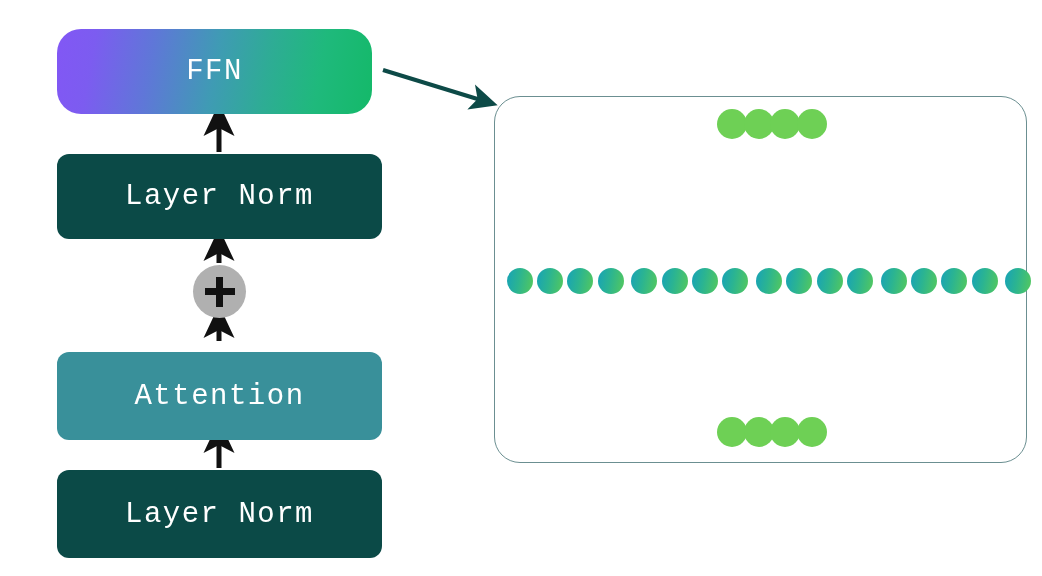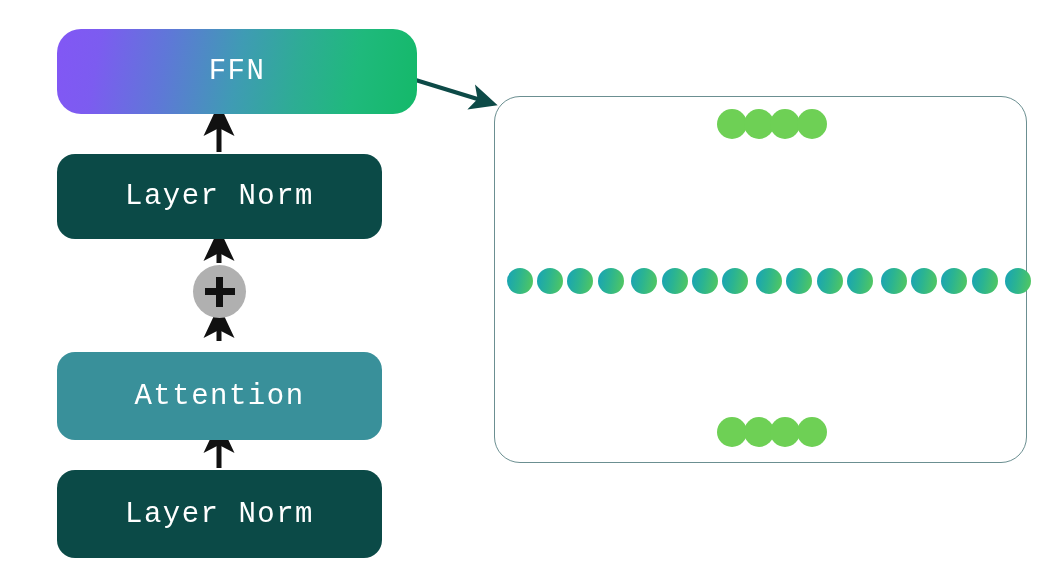--- a/index.html
+++ b/index.html
@@ -18,36 +18,36 @@
   #canvas {
     position: absolute;
     inset: 0;
     width: 1042px;
     height: 576px;
   }
 
   
   .block {
     position: absolute;
-    border-radius: 18px;
+    border-radius: 12px;
     display: flex;
     align-items: center;
     justify-content: center;
     color: #ffffff;
     font-family: "Liberation Mono", "DejaVu Sans Mono", monospace;
     font-size: 29px;
     letter-spacing: 1.5px;
     box-sizing: border-box;
     user-select: none;
   }
 
   #ffn-block {
     left: 57px;
     top: 29px;
-    width: 360px;
+    width: 315px;
     height: 85px;
     background: linear-gradient(100deg,
                 #8257f5 0%,
                 #7c5cf0 12%,
                 #5f77d8 30%,
                 #3f9bb4 50%,
                 #2eac95 66%,
                 #1fb97c 82%,
                 #14b969 100%);
     border-radius: 24px;

